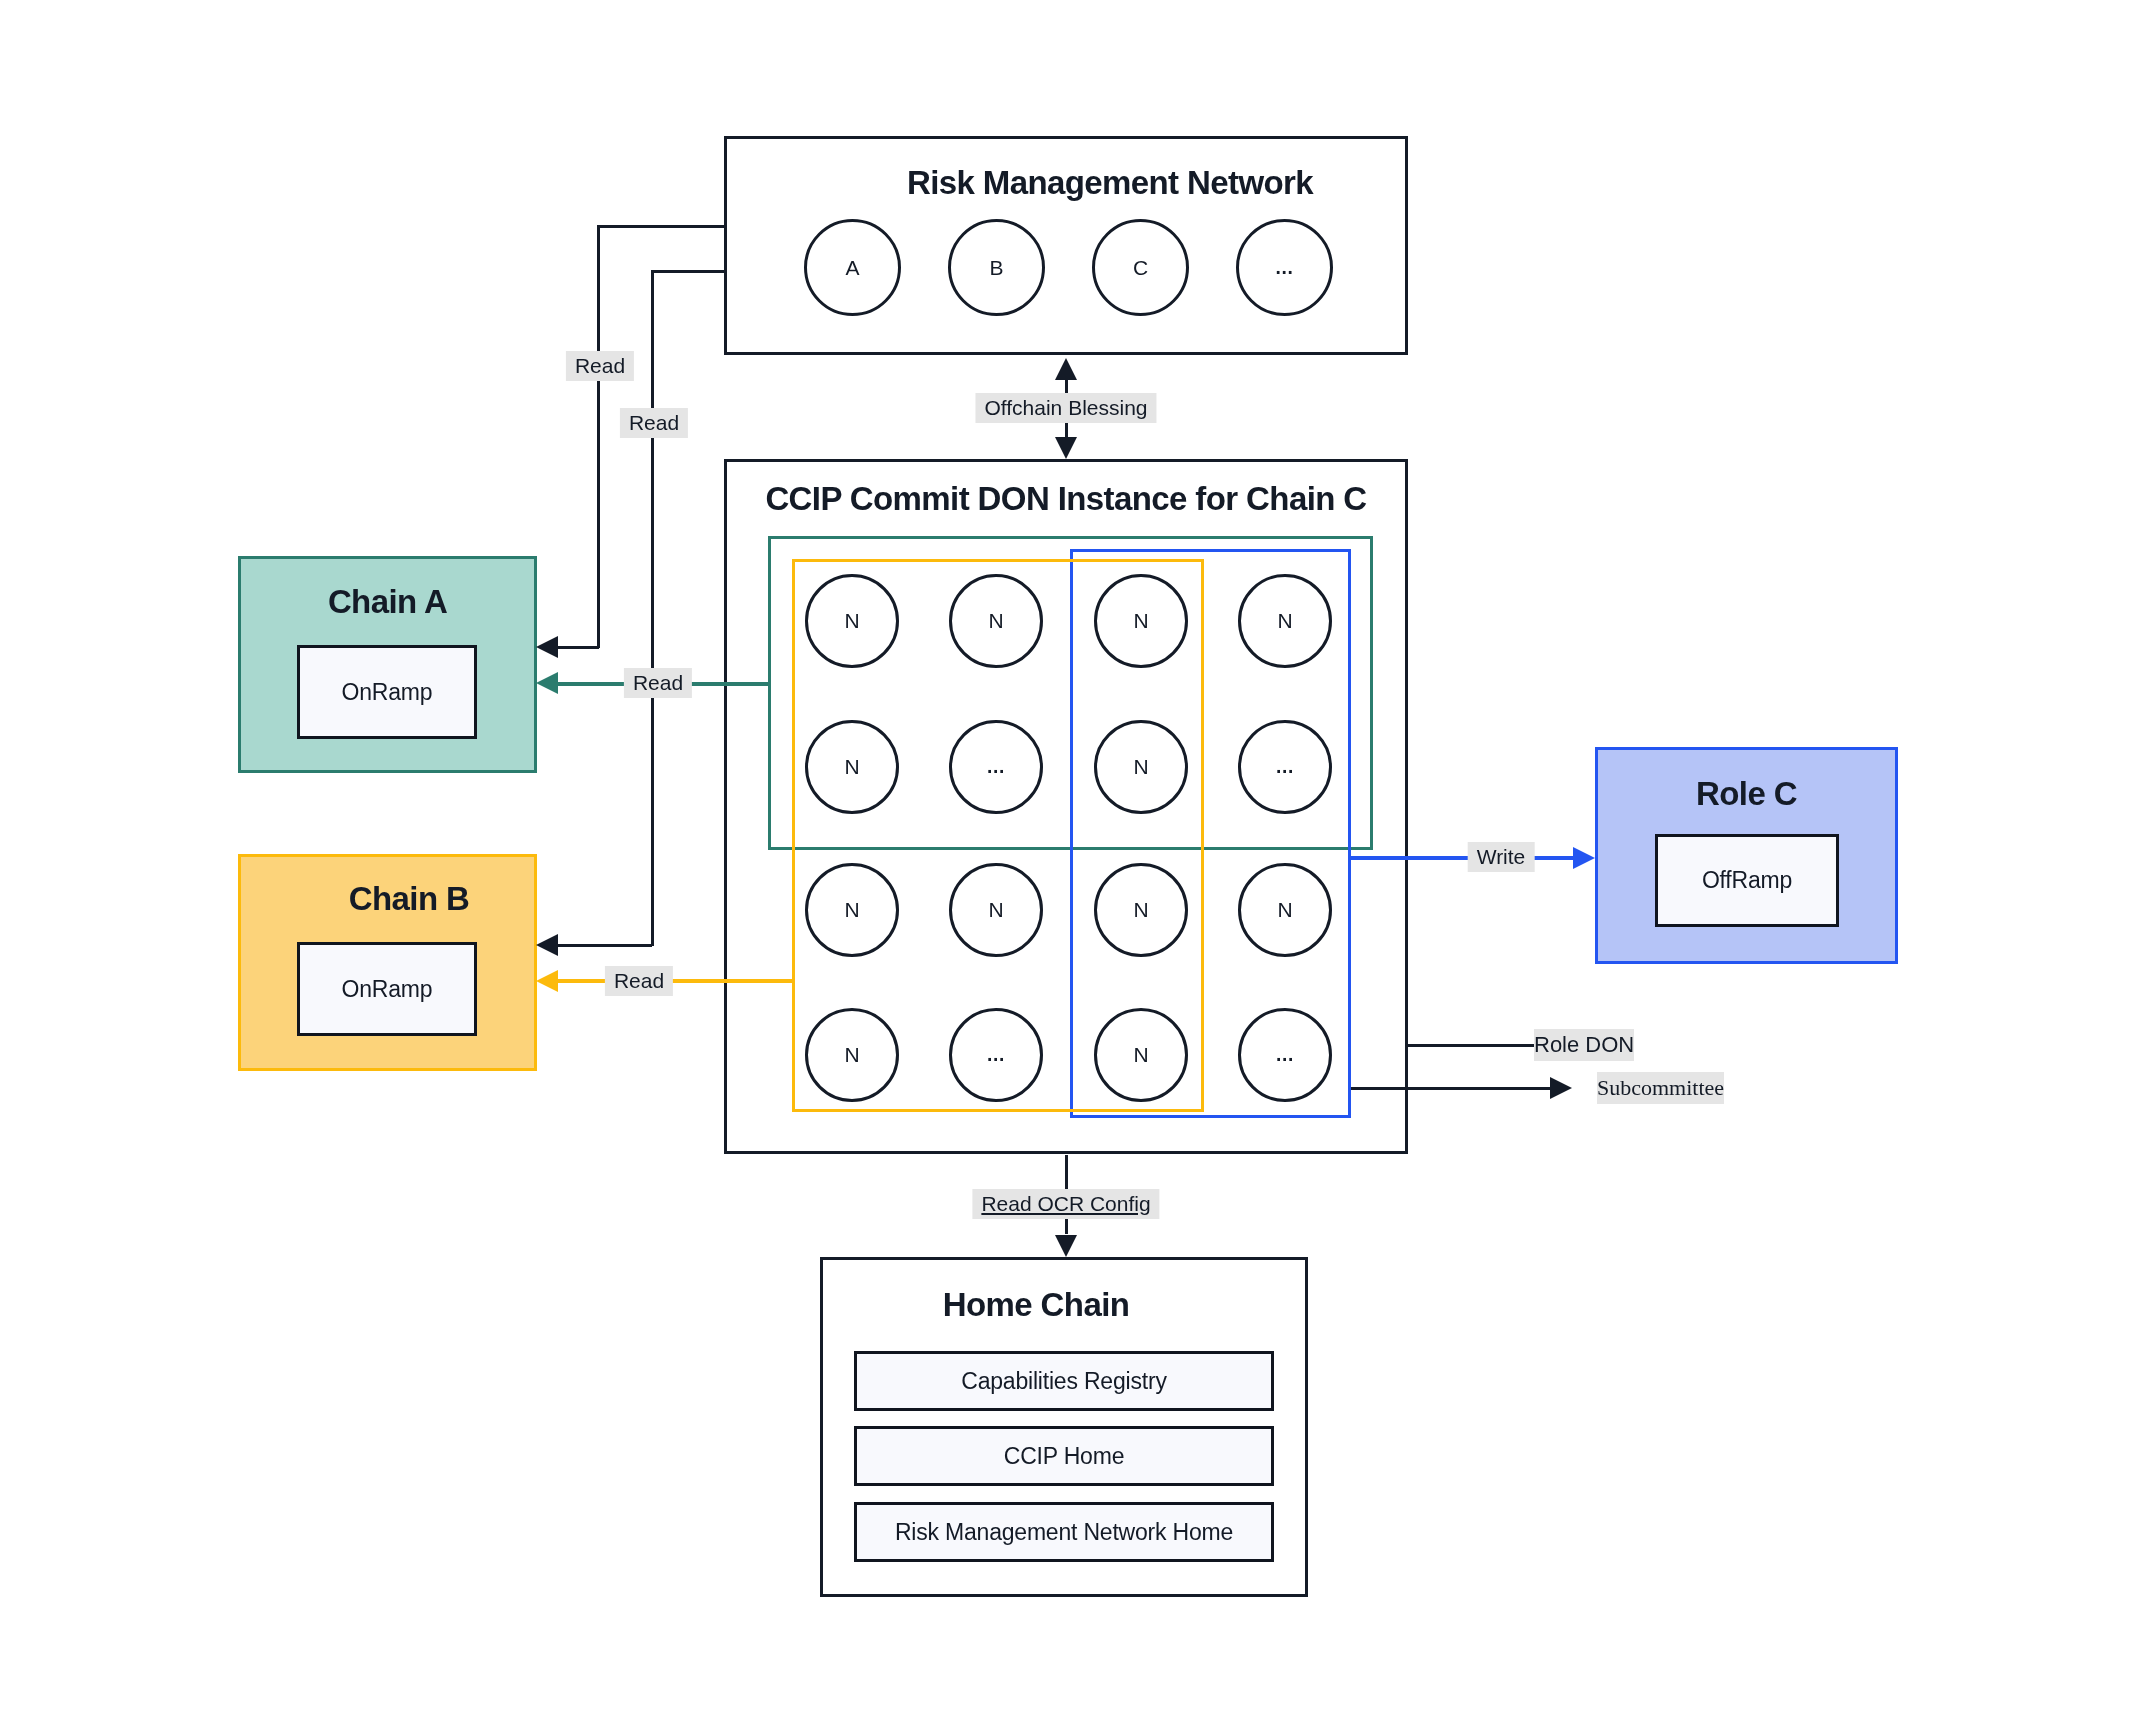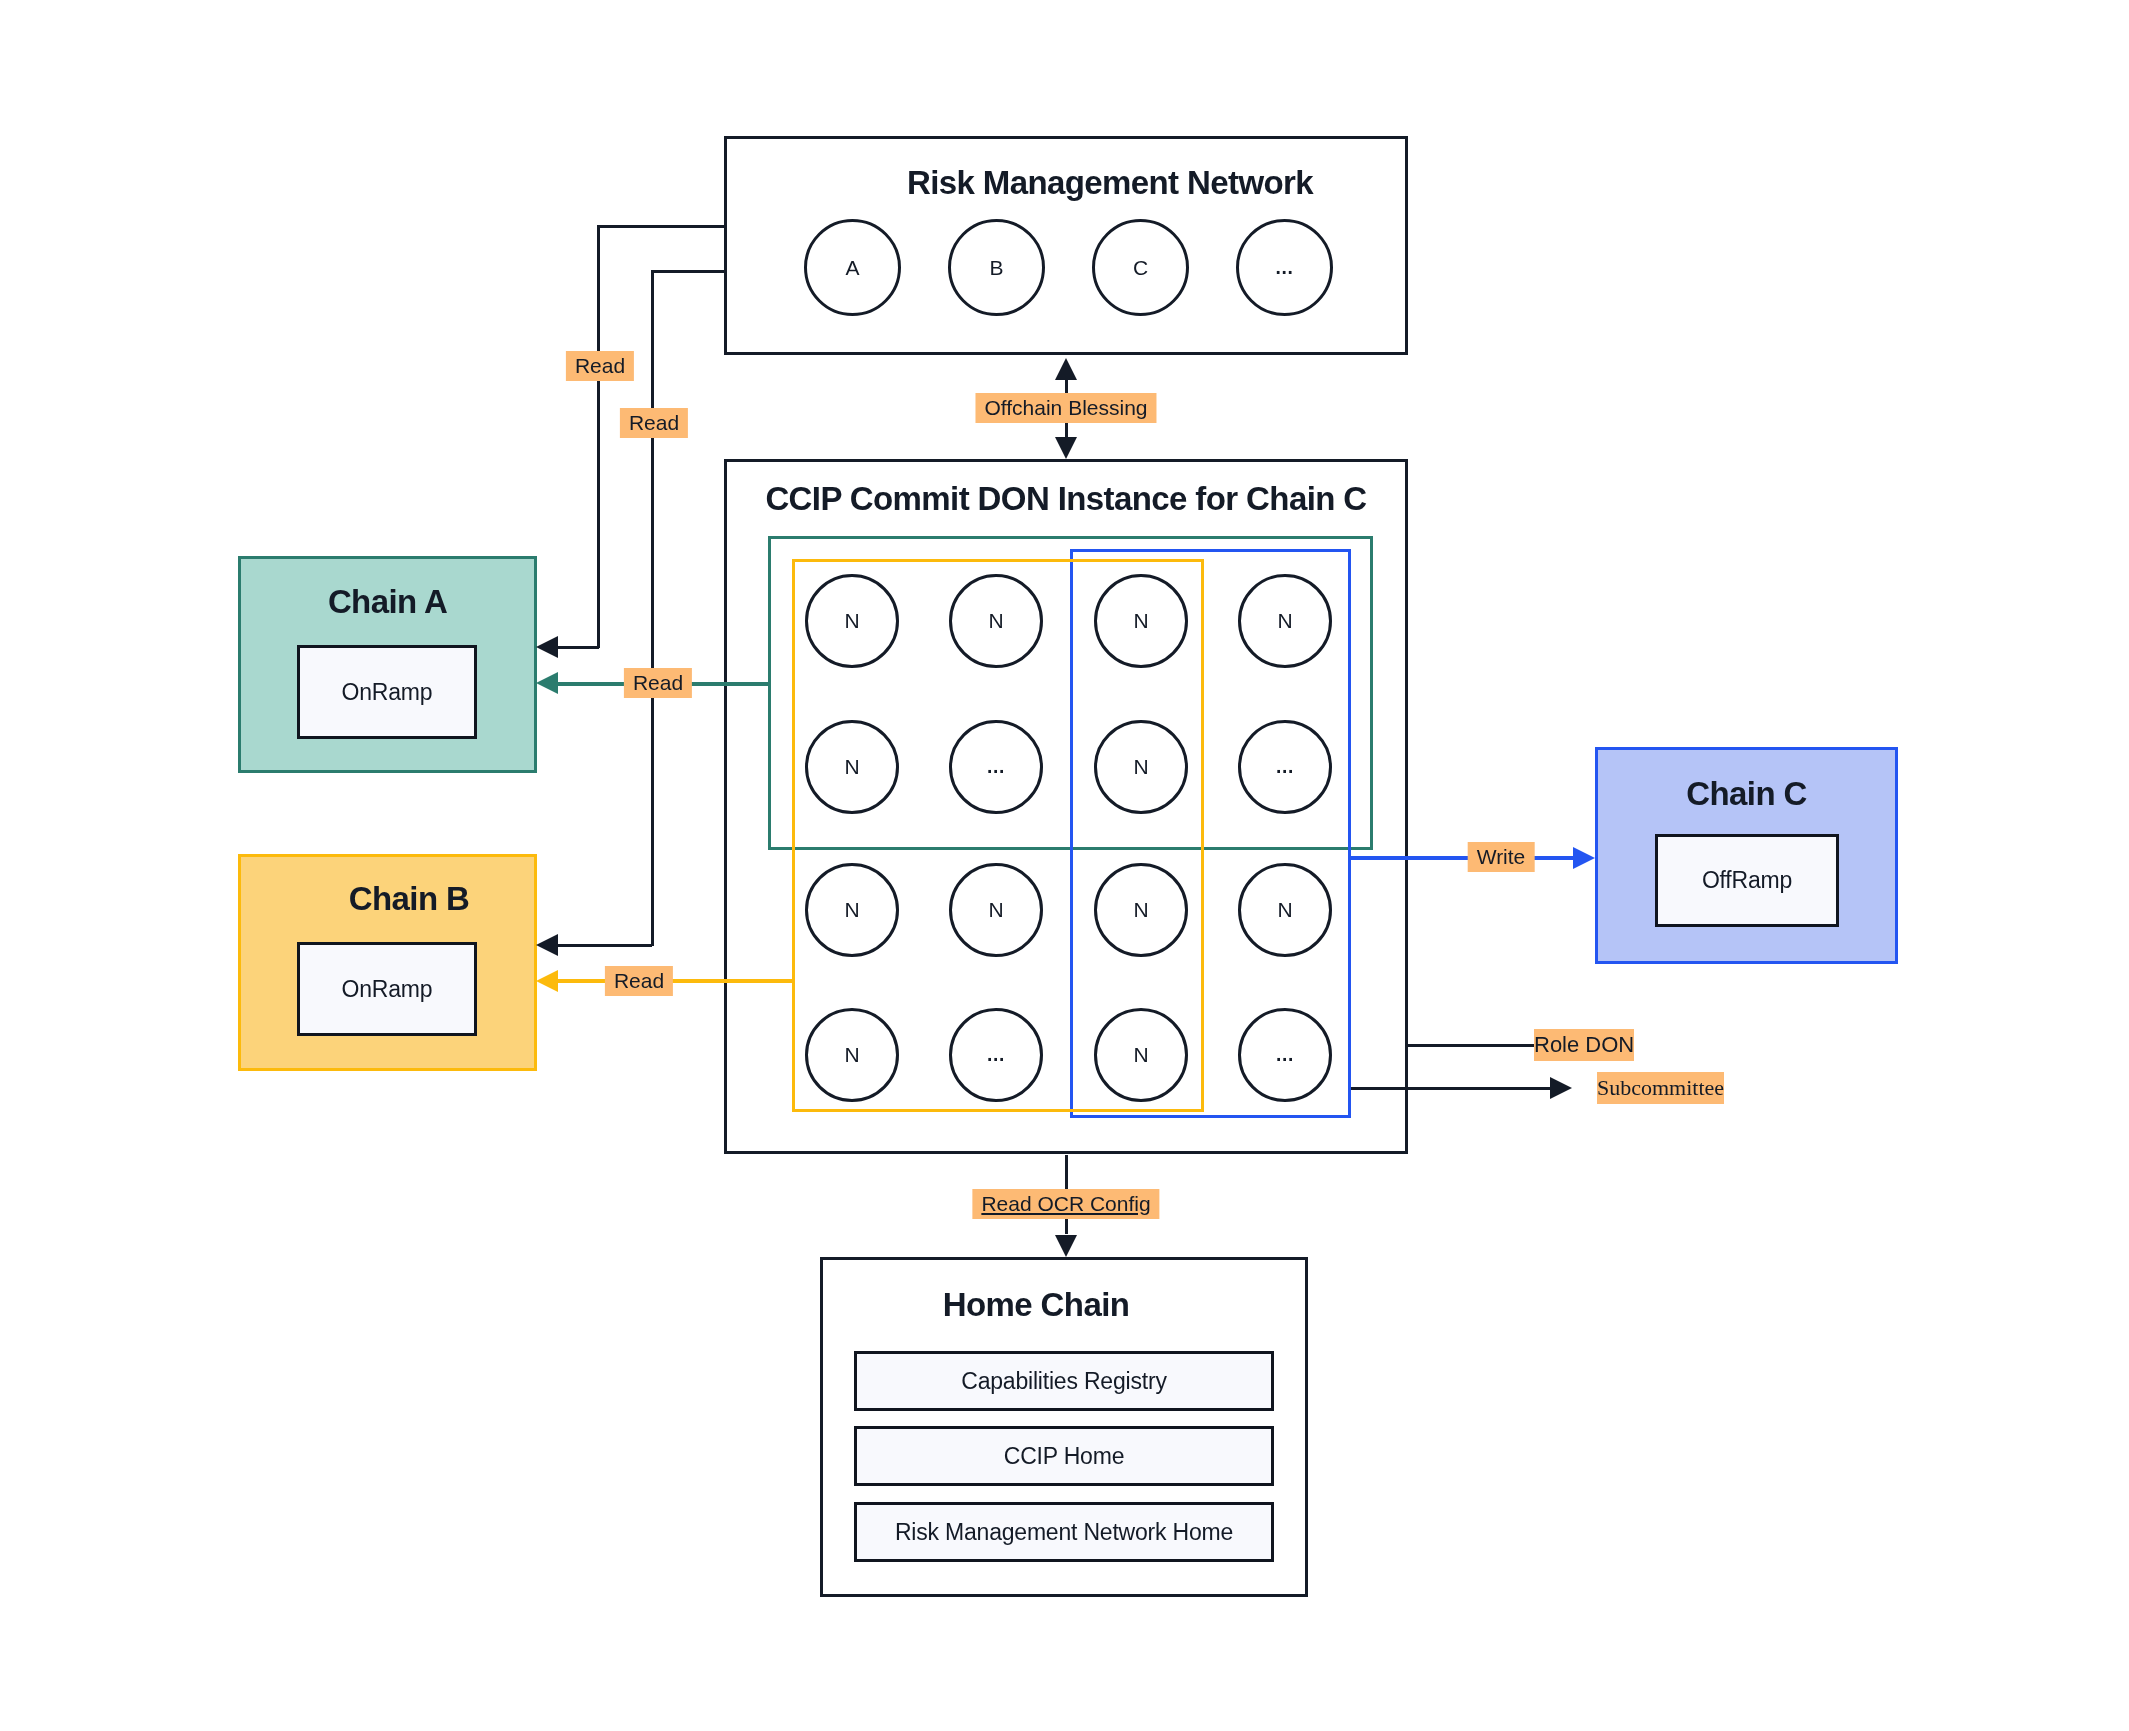--- a/index.html
+++ b/index.html
@@ -30,21 +30,21 @@
   .line.blue{background:var(--blue-border,#2355f1);}
   .tri{width:0;height:0;}
   .tri.left {border-top:11px solid transparent;border-bottom:11px solid transparent;border-right:22px solid var(--navy,#141b27);}
   .tri.right{border-top:11px solid transparent;border-bottom:11px solid transparent;border-left:22px solid var(--navy,#141b27);}
   .tri.up   {border-left:11px solid transparent;border-right:11px solid transparent;border-bottom:22px solid var(--navy,#141b27);}
   .tri.down {border-left:11px solid transparent;border-right:11px solid transparent;border-top:22px solid var(--navy,#141b27);}
   .tri.left.teal{border-right-color:var(--teal-border,#2b7c6e);}
   .tri.left.yellow{border-right-color:var(--yellow-border,#fcba0c);}
   .tri.right.blue{border-left-color:var(--blue-border,#2355f1);}
   
-  .lbl{background:#fdba74;font-size:21px;padding:3px 9px;white-space:nowrap;
+  .lbl{background:#e5e5e5;font-size:21px;padding:3px 9px;white-space:nowrap;
        transform:translate(-50%,-50%);text-align:center;}
   .lbl.side{transform:translate(0,-50%);padding:3px 0;font-size:22px;}
 </style>
 </head>
 <body>
 
 <div class="abs frame" style="left:724px;top:136px;width:684px;height:219px;"></div>
 <div class="abs title" style="left:724px;top:165px;width:772px;">Risk Management Network</div>
 
 <div class="abs frame" style="left:724px;top:459px;width:684px;height:695px;"></div>
@@ -56,21 +56,21 @@
 
 <div class="abs chain" style="left:238px;top:556px;width:299px;height:217px;background:var(--teal-fill,#a9d8cf);border-color:var(--teal-border,#2b7c6e);"></div>
 <div class="abs title" style="left:238px;top:584px;width:299px;">Chain A</div>
 <div class="abs panel" style="left:297px;top:645px;width:180px;height:94px;">OnRamp</div>
 
 <div class="abs chain" style="left:238px;top:854px;width:299px;height:217px;background:var(--yellow-fill,#fcd37a);border-color:var(--yellow-border,#fcba0c);"></div>
 <div class="abs title" style="left:238px;top:881px;width:342px;">Chain B</div>
 <div class="abs panel" style="left:297px;top:942px;width:180px;height:94px;">OnRamp</div>
 
 <div class="abs chain" style="left:1595px;top:747px;width:303px;height:217px;background:var(--blue-fill,#b5c4f7);border-color:var(--blue-border,#2355f1);"></div>
-<div class="abs title" style="left:1595px;top:776px;width:303px;">Chain C</div>
+<div class="abs title" style="left:1595px;top:776px;width:303px;">Role C</div>
 <div class="abs panel" style="left:1655px;top:834px;width:184px;height:93px;">OffRamp</div>
 
 <div class="abs frame" style="left:820px;top:1257px;width:488px;height:340px;"></div>
 <div class="abs title" style="left:820px;top:1287px;width:432px;">Home Chain</div>
 <div class="abs panel" style="left:854px;top:1351px;width:420px;height:60px;">Capabilities Registry</div>
 <div class="abs panel" style="left:854px;top:1426px;width:420px;height:60px;">CCIP Home</div>
 <div class="abs panel" style="left:854px;top:1502px;width:420px;height:60px;">Risk Management Network Home</div>
 
 <div id="circle-layer">
     <div class="circle" style="left: 804px; top: 219px; width: 97px; height: 97px;">A</div>

